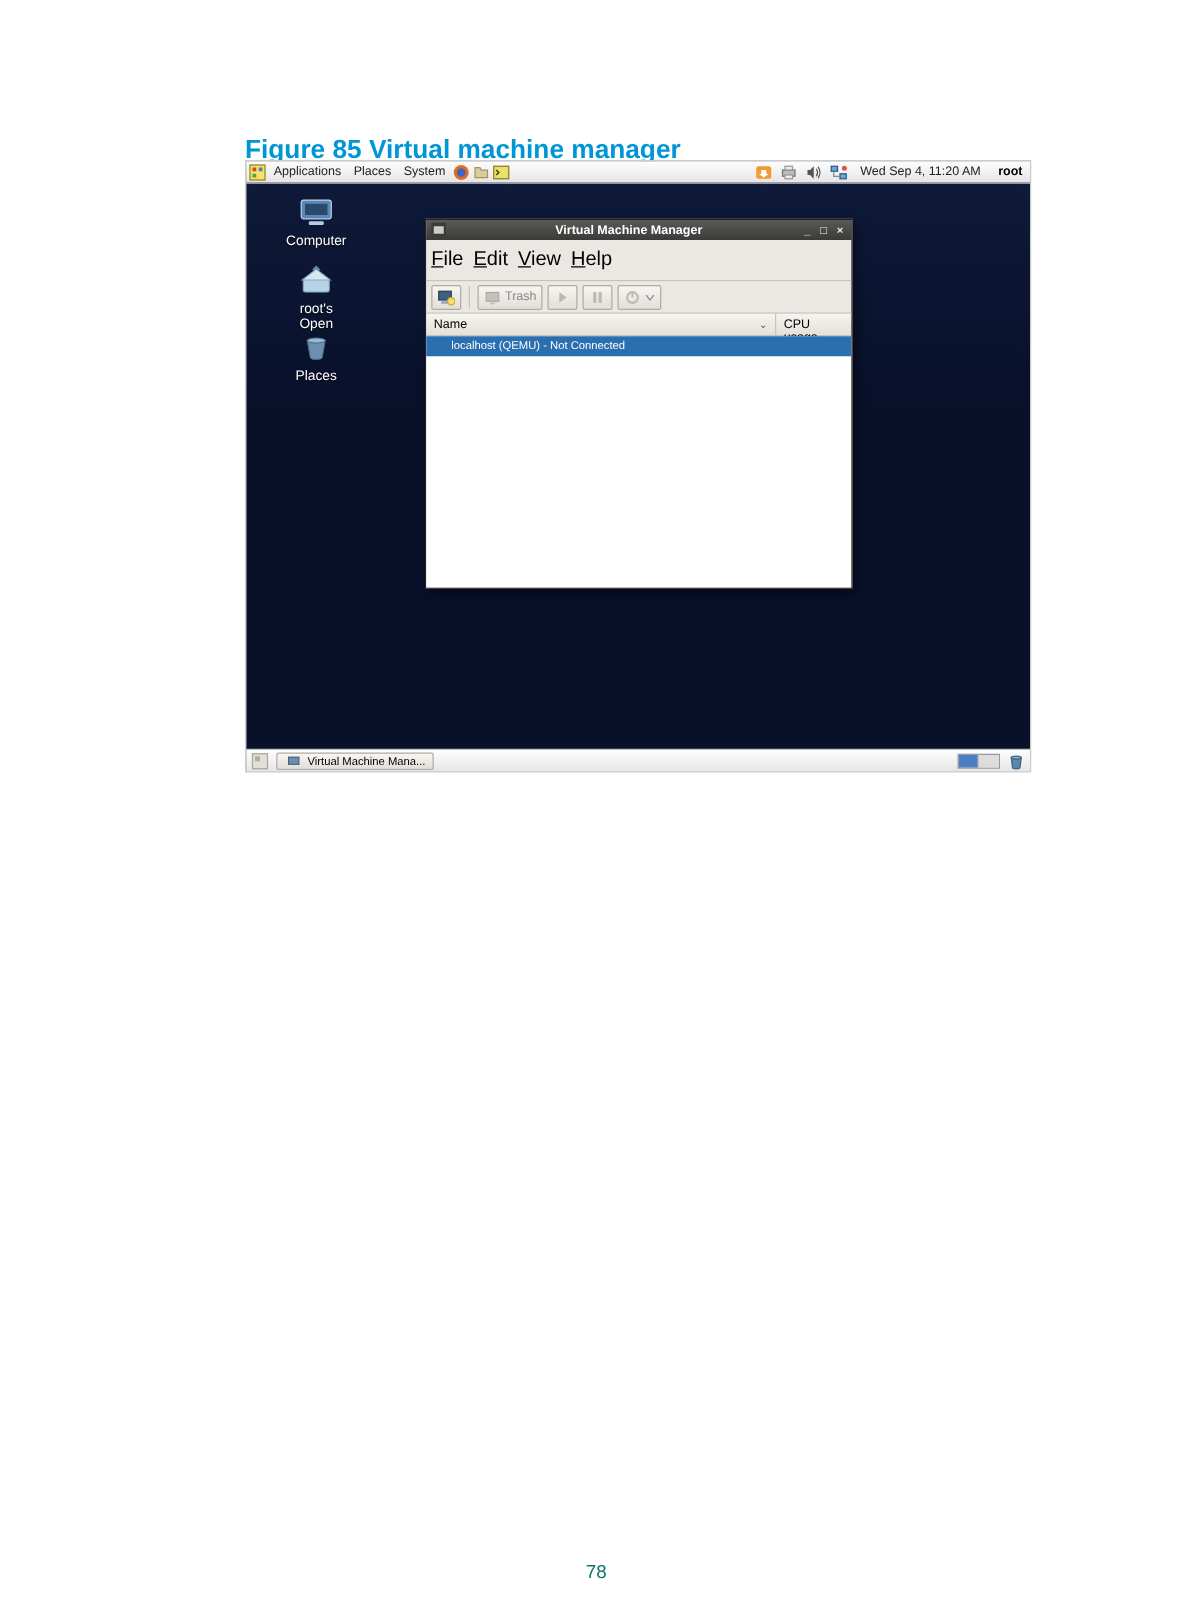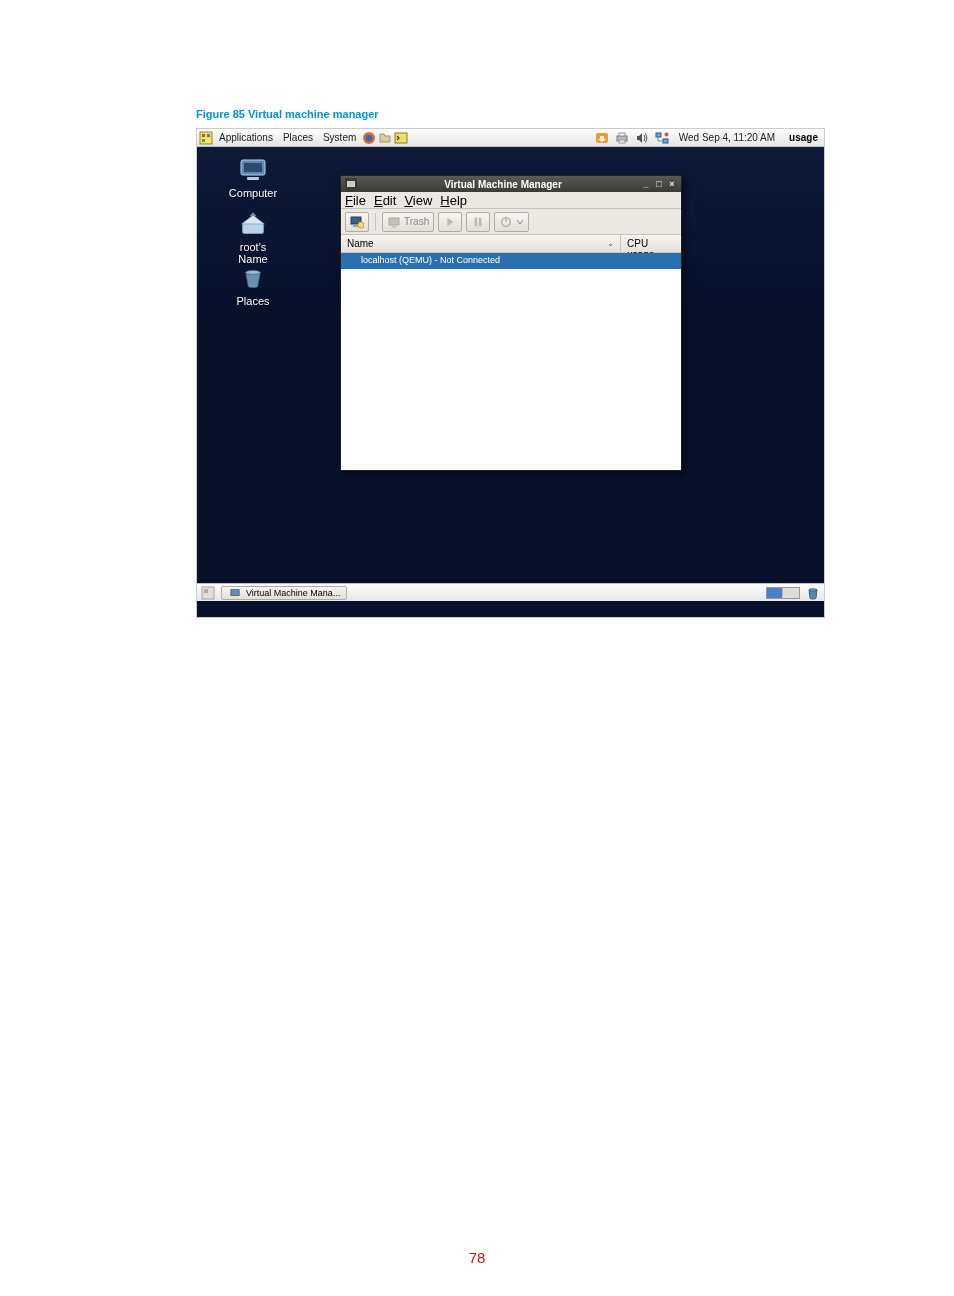--- a/index.html
+++ b/index.html
@@ -8,32 +8,32 @@
     height: 1296px;
     background: #fff;
     font-family: Arial, sans-serif;
     position: relative;
   }
   .figure-caption {
     position: absolute;
     top: 108px;
     left: 196px;
     font-family: Arial, sans-serif;
-    font-size: 11px;
+    font-size: 21px;
     font-weight: bold;
     color: #0096d6;
     text-align: right;
   }
   .page-number {
     position: absolute;
     bottom: 30px;
     left: 50%;
     transform: translateX(-50%);
     font-size: 15px;
-    color: #b91c1c;
+    color: #0f766e;
   }
   .screenshot {
     position: absolute;
     top: 128px;
     left: 196px;
     width: 629px;
     height: 490px;
     background: linear-gradient(180deg, #0f1b3a, #08102a 40%, #08102a);
     border: 1px solid #ccc;
   }
@@ -106,22 +106,22 @@
   .vmm-title-icon { width: 12px; height: 12px; margin-right: 8px; }
   .vmm-title { flex: 1; text-align: center; }
   .vmm-win-controls { display: flex; gap: 3px; }
   .vmm-win-btn { width: 10px; height: 10px; color: #eee; font-size: 9px; text-align: center; line-height: 10px; cursor: pointer; }
   .vmm-menubar {
     height: 17px;
     background: #ebe7e2;
     border-bottom: 1px solid #c6c2bc;
     display: flex;
     align-items: center;
-    font-size: 13px;
-    padding: 0 4px;
+    font-size: 16px;
+    padding: 16px 4px;
     gap: 8px;
   }
   .vmm-menu { cursor: pointer; }
   .vmm-menu u { text-decoration: underline; }
   .vmm-toolbar {
     height: 26px;
     background: #ebe7e2;
     border-bottom: 1px solid #c6c2bc;
     display: flex;
     align-items: center;
@@ -163,21 +163,21 @@
     height: 16px;
     background: #2a6fb0;
     color: #fff;
     font-size: 9px;
     padding: 2px 20px;
   }
 
   
   .bottom-panel {
     position: absolute;
-    bottom: 16px;
+    bottom: 0;
     width: 100%;
     height: 18px;
     background: linear-gradient(#fdfdfd, #e6e6e6);
     border-top: 1px solid #bfbfbf;
     display: flex;
     align-items: center;
     font-size: 10px;
     padding: 0 4px;
   }
   .taskbar-btn {
@@ -259,21 +259,21 @@
       </span>
       <span class="tray-icon">
         <svg viewBox="0 0 14 14" width="14" height="14">
             <rect x="1" y="2" width="5" height="4" fill="#6fa6d9" stroke="#2d5a86"></rect>
             <rect x="8" y="8" width="5" height="4" fill="#6fa6d9" stroke="#2d5a86"></rect>
             <path d="M3 6 L3 10 L8 10" stroke="#888" fill="none"></path>
             <circle cx="11.5" cy="3.5" r="2" fill="#d9534f"></circle>
           </svg>
       </span>
       <span class="datetime">Wed Sep  4, 11:20 AM</span>
-      <span class="username">usage</span>
+      <span class="username">root</span>
     </div>
   </div>
 
   <div class="desktop">
     <div class="desktop-icon di-computer">
       <div class="icon-box">
         <svg viewBox="0 0 30 26" width="30" height="26">
             <rect x="3" y="3" width="24" height="15" rx="2" fill="#5d86b9" stroke="#b6d1ea"></rect>
             <rect x="6" y="6" width="18" height="9" fill="#2b4a6b"></rect>
             <rect x="9" y="20" width="12" height="3" rx="1" fill="#b6cbe0"></rect>
@@ -282,21 +282,21 @@
       <div class="di-label">Computer</div>
     </div>
     <div class="desktop-icon di-home">
       <div class="icon-box">
         <svg viewBox="0 0 30 26" width="26" height="24">
             <rect x="3" y="12" width="24" height="12" rx="2" fill="#b9d3e6" stroke="#86a8c4"></rect>
             <path d="M2 13 L15 3 L28 13 Z" fill="#d8e6f0" stroke="#86a8c4"></path>
             <path d="M12 4 L15 1 L18 4" stroke="#6d8aa3" fill="none" stroke-width="2"></path>
           </svg>
       </div>
-      <div class="di-label">root's Name</div>
+      <div class="di-label">root's Open</div>
     </div>
     <div class="desktop-icon di-trash">
       <div class="icon-box">
         <svg viewBox="0 0 30 26" width="24" height="24">
             <path d="M6 6 L24 6 L21 23 Q21 25 15 25 Q9 25 9 23 Z" fill="#6b8fb1" stroke="#486b88"></path>
             <ellipse cx="15" cy="6" rx="9" ry="2.5" fill="#9ab8d1" stroke="#486b88"></ellipse>
           </svg>
       </div>
       <div class="di-label">Places</div>
     </div>

